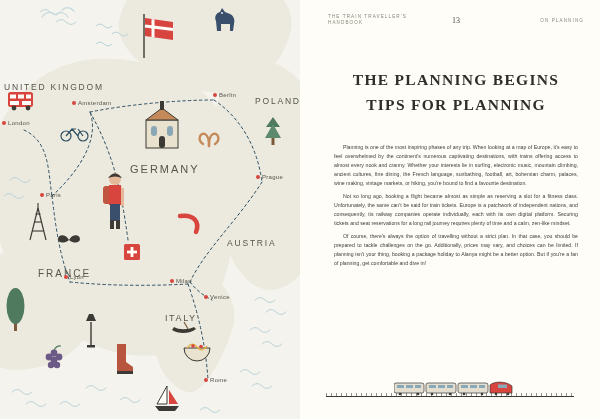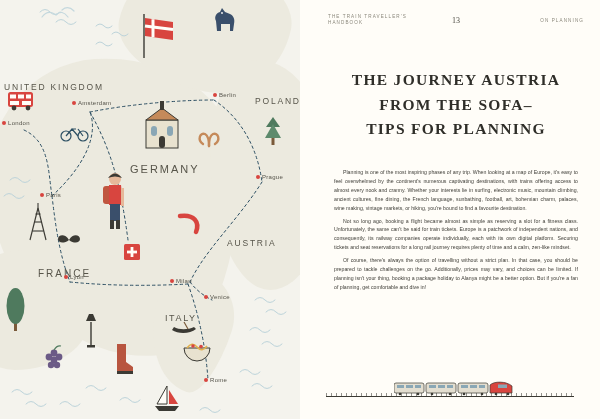--- a/index.html
+++ b/index.html
@@ -407,22 +407,21 @@
     <div class="running-head">
       <div class="rh-left">
         <div>THE TRAIN TRAVELLER'S</div>
         <div>HANDBOOK</div>
       </div>
       <div class="folio">13</div>
       <div class="rh-right">ON PLANNING</div>
     </div>
 
     <h1 class="headline">
-      <span class="l">THE JOURNEY AUSTRIA</span>
-      <span class="l">FROM THE SOFA–</span>
+      <span class="l">THE PLANNING BEGINS</span>
       <span class="l">TIPS FOR PLANNING</span>
     </h1>
 
     <div class="body-copy">
       <p>Planning is one of the most inspiring phases of any trip. When looking at a map of Europe, it's easy to feel overwhelmed by the continent's numerous captivating destinations, with trains offering access to almost every nook and cranny. Whether your interests lie in surfing, electronic music, mountain climbing, ancient cultures, fine dining, the French language, sunbathing, football, art, bohemian charm, palaces, wine making, vintage markets, or hiking, you're bound to find a favourite destination.</p>
       <p>Not so long ago, booking a flight became almost as simple as reserving a slot for a fitness class. Unfortunately, the same can't be said for train tickets. Europe is a patchwork of independent nations, and consequently, its railway companies operate individually, each with its own digital platform. Securing tickets and seat reservations for a long rail journey requires plenty of time and a calm, zen-like mindset.</p>
       <p>Of course, there's always the option of travelling without a strict plan. In that case, you should be prepared to tackle challenges on the go. Additionally, prices may vary, and choices can be limited. If planning isn't your thing, booking a package holiday to Alanya might be a better option. But if you're a fan of planning, get comfortable and dive in!</p>
     </div>
 
     <div class="train-strip">

